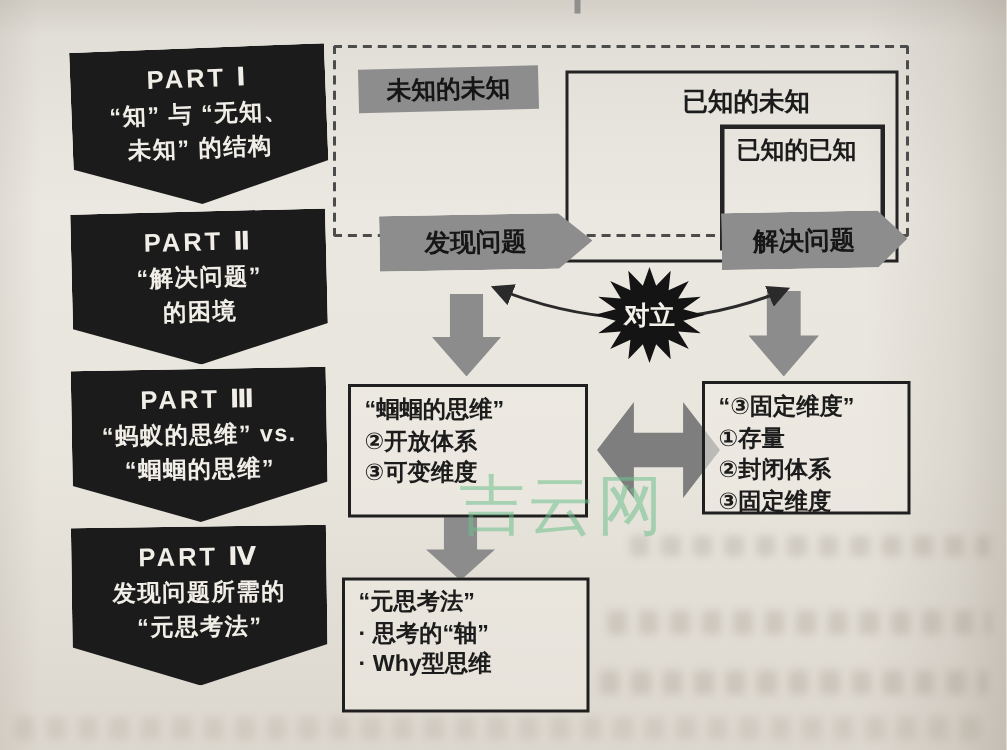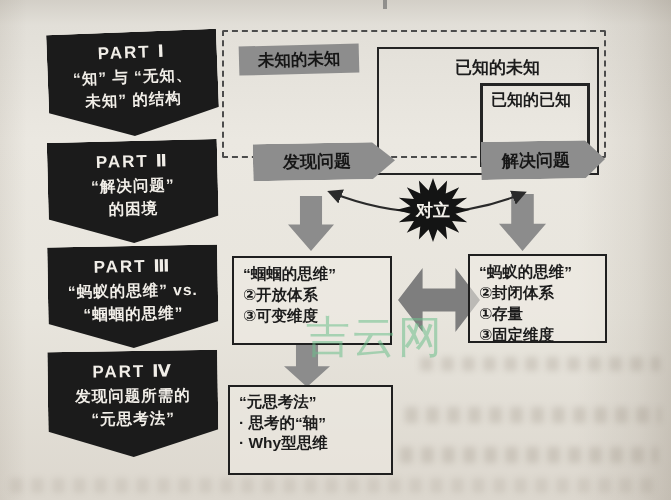--- a/index.html
+++ b/index.html
@@ -140,23 +140,23 @@
   <div class="dblarrow" style="left:398px;top:268px;width:82px;height:64px;"></div>
   <div class="downarrow" style="left:284px;top:344px;width:46px;height:43px;"></div>
 
   <div class="infobox" style="left:232px;top:256px;width:160px;height:89px;">
     <div class="bt">“蝈蝈的思维”</div>
     <div>②开放体系</div>
     <div>③可变维度</div>
   </div>
 
   <div class="infobox" style="left:468px;top:254px;width:139px;height:89px;">
-    <div class="bt">“蚂蚁的思维”</div>
+    <div class="bt">“③固定维度”</div>
+    <div>①存量</div>
     <div>②封闭体系</div>
-    <div>①存量</div>
     <div>③固定维度</div>
   </div>
 
   <div class="infobox" style="left:228px;top:385px;width:165px;height:90px;line-height:20.5px;">
     <div class="bt">“元思考法”</div>
     <div>· 思考的“轴”</div>
     <div>· Why型思维</div>
   </div>
 
   <div class="watermark">吉云网</div>

